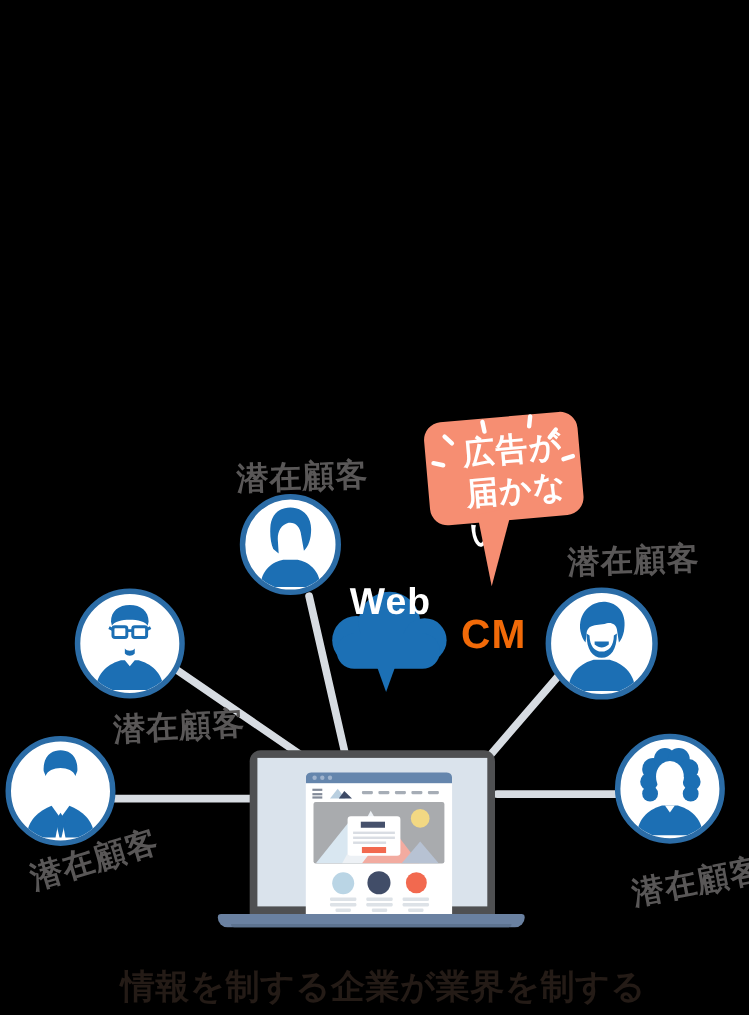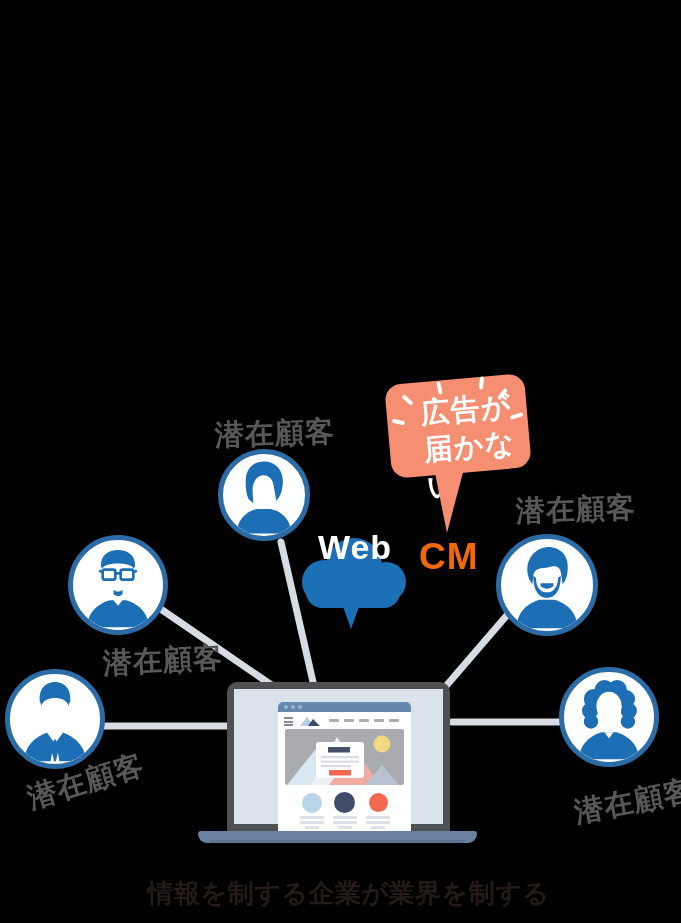--- a/index.html
+++ b/index.html
@@ -52,36 +52,36 @@
     position:absolute; z-index:4; font-size:29px; font-weight:bold;
     color:#595757; letter-spacing:1px; white-space:nowrap;
   }
   
   .cloud-wrap { position:absolute; left:294px; top:526px; width:118px; height:108px; z-index:3; }
   .cloud-label {
     position:absolute; left:296px; top:528px; width:118px; z-index:4;
     text-align:center; color:#fff; font-size:34px; font-weight:bold; letter-spacing:1px;
   }
   .cm-label {
-    position:absolute; left:419px; top:536px; z-index:4;
+    position:absolute; left:419px; top:556px; z-index:4;
     color:#F26A08; font-size:37px; font-weight:800; letter-spacing:1px;
   }
   
   .bubble {
     position:absolute; left:388px; top:379px; width:140px; height:94px;
     background:#F68E72; border-radius:16px; transform:rotate(-5deg);
     z-index:5; color:#fff; font-weight:bold; font-size:29px; line-height:37px;
     padding:13px 0 0 34px; letter-spacing:1px;
   }
   .bubble-tail-svg { position:absolute; left:425px; top:455px; z-index:5; }
   .spark { position:absolute; width:13px; height:4px; background:#fff; border-radius:2px; z-index:6; }
   
   .caption {
     position:absolute; left:16px; right:0; top:876px; z-index:4;
-    text-align:center; font-size:26px; font-weight:bold; color:#241B16;
+    text-align:center; font-size:31px; font-weight:bold; color:#241B16;
     letter-spacing:0.5px; white-space:nowrap;
   }
 </style>
 </head>
 <body>
 
 <div class="canvas">
 
   <svg class="lines-svg" width="681" height="923">
     <g stroke="#D7DCE2" stroke-width="7" stroke-linecap="round">

